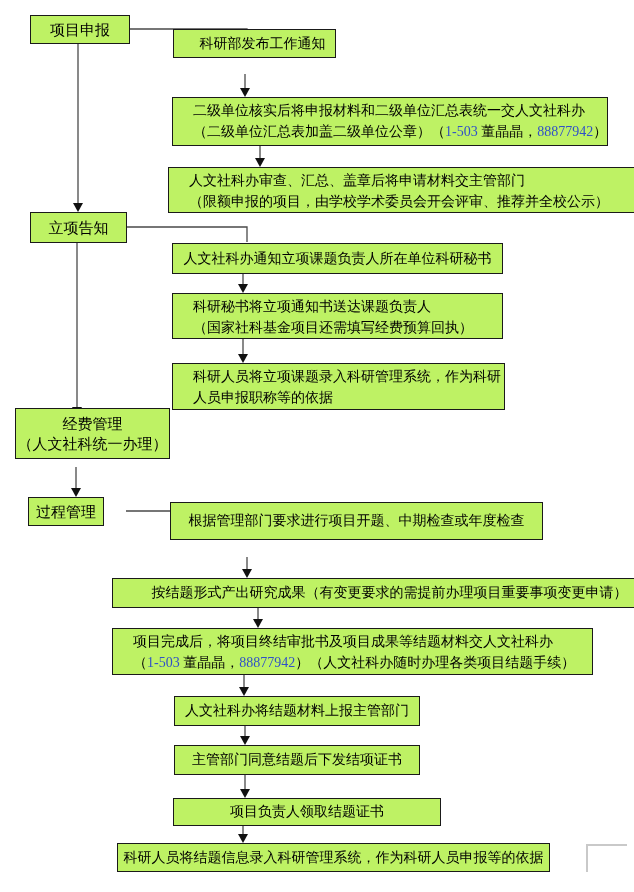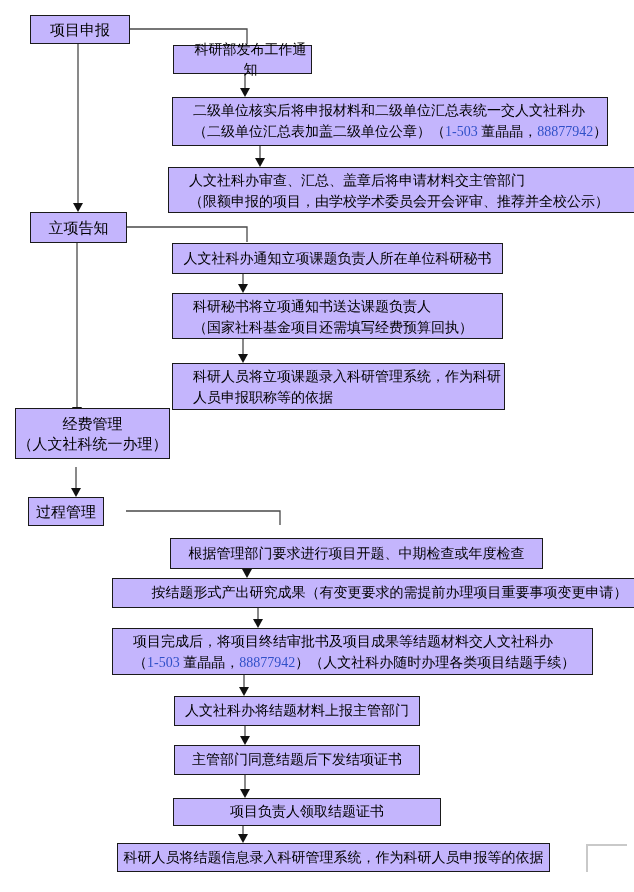--- a/index.html
+++ b/index.html
@@ -16,21 +16,21 @@
   #page{
     position:relative;width:634px;height:892px;background:var(--page-bg);
     margin:0 auto;overflow:hidden;color:var(--text);
   }
   #connectors{position:absolute;left:0;top:0;width:634px;height:892px;}
   #connectors .cline{stroke:var(--connector);stroke-width:1.3;fill:none;}
   #connectors .boundary{stroke:var(--boundary);stroke-width:2;fill:none;}
   #arrowhead path{fill:var(--connector-dark);}
   .box{
     position:absolute;box-sizing:border-box;border:1.4px solid var(--border);
-    background:#c4b5fd;font-size:14px;line-height:20px;color:var(--text);
+    background:#bef264;font-size:14px;line-height:20px;color:var(--text);
   }
   .center{display:flex;flex-direction:column;align-items:center;justify-content:center;text-align:center;}
   .ml{padding:3px 20px;}
   .ml .line{white-space:nowrap;line-height:20.5px;}
   .stage{font-size:15px;}
   .num{color:var(--number-blue);}
 </style>
 </head>
 <body>
 
@@ -74,21 +74,21 @@
 
   <div class="box center stage" style="left:15px;top:408px;width:155px;height:51px;">
     <span>经费管理</span>
     <span>（人文社科统一办理）</span>
   </div>
 
   <div class="box center stage" style="left:28px;top:497px;width:76px;height:29px;">
     <span>过程管理</span>
   </div>
 
-  <div class="box center" style="left:173px;top:45px;width:139px;height:29px;padding-left:16px;">
+  <div class="box center" style="left:173px;top:29px;width:163px;height:29px;padding-left:16px;">
     <span>科研部发布工作通知</span>
   </div>
 
   <div class="box ml" style="left:172px;top:97px;width:436px;height:49px;">
     <div class="line">二级单位核实后将申报材料和二级单位汇总表统一交人文社科办</div>
     <div class="line"><span>（二级单位汇总表加盖二级单位公章）（</span><span class="num">1-503</span><span> 董晶晶，</span><span class="num">88877942</span><span>）</span></div>
   </div>
 
   <div class="box ml" style="left:168px;top:167px;width:500px;height:46px;">
     <div class="line">人文社科办审查、汇总、盖章后将申请材料交主管部门</div>
@@ -102,21 +102,21 @@
   <div class="box ml" style="left:172px;top:293px;width:331px;height:46px;">
     <div class="line">科研秘书将立项通知书送达课题负责人</div>
     <div class="line">（国家社科基金项目还需填写经费预算回执）</div>
   </div>
 
   <div class="box ml" style="left:172px;top:363px;width:333px;height:47px;">
     <div class="line">科研人员将立项课题录入科研管理系统，作为科研</div>
     <div class="line">人员申报职称等的依据</div>
   </div>
 
-  <div class="box center" style="left:170px;top:538px;width:373px;height:31px;">
+  <div class="box center" style="left:170px;top:502px;width:373px;height:38px;">
     <span>根据管理部门要求进行项目开题、中期检查或年度检查</span>
   </div>
 
   <div class="box center" style="left:112px;top:578px;width:555px;height:30px;">
     <span>按结题形式产出研究成果（有变更要求的需提前办理项目重要事项变更申请）</span>
   </div>
 
   <div class="box ml" style="left:112px;top:628px;width:481px;height:47px;">
     <div class="line">项目完成后，将项目终结审批书及项目成果等结题材料交人文社科办</div>
     <div class="line"><span>（</span><span class="num">1-503</span><span> 董晶晶，</span><span class="num">88877942</span><span>）（人文社科办随时办理各类项目结题手续）</span></div>

